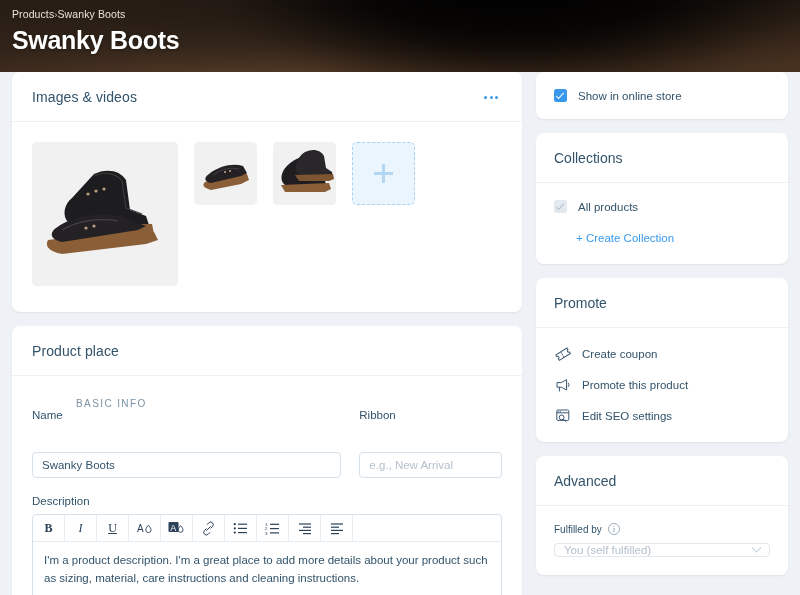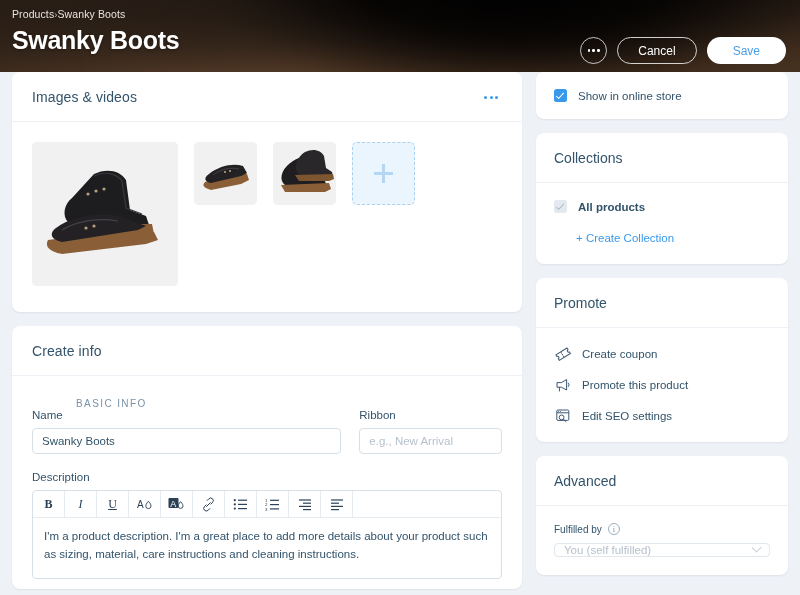--- a/index.html
+++ b/index.html
@@ -207,21 +207,21 @@
     font-size: 10px;
     color: #7a92a5;
     letter-spacing: 1.4px;
     padding-left: 44px;
   }
   .field-row {
     display: flex;
     gap: 18px;
     margin-bottom: 17px;
   }
-  .field { display: flex; flex-direction: column; }
+  .field { display: flex; flex-direction: column; gap: 24px; }
   .field.name { width: 310px; }
   .field.ribbon { width: 143px; }
   .field-label {
     font-size: 11.5px;
     color: #32536a;
     margin-bottom: 7px;
   }
   .input {
     height: 26px;
     border: 1px solid #d6e0e8;
@@ -305,21 +305,21 @@
     width: 3.4px; height: 6.6px;
     border: solid #ffffff;
     border-width: 0 1.6px 1.6px 0;
     transform: rotate(43deg);
   }
   .cb.disabled { background: #e3e9ee; }
   .cb.disabled:after { border-color: #aebcc7; }
 
   .cb-label { font-size: 11.5px; color: #32536a; }
 
-  .coll-row { display: flex; align-items: center; gap: 11px; margin-bottom: 15px; font-weight: bold; }
+  .coll-row { display: flex; align-items: center; gap: 11px; margin-bottom: 15px; }
   .link-blue {
     font-size: 11.5px;
     color: #3899ec;
     text-decoration: none;
     cursor: pointer;
     display: inline-block;
     margin-left: 22px;
   }
 
   .promo-row {
@@ -382,29 +382,20 @@
   <div class="header-bg2"></div>
 
   <div class="breadcrumb">
     <span>Products</span>
     <span class="crumb-sep">›</span>
     <span>Swanky Boots</span>
   </div>
 
   <div class="page-title">Swanky Boots</div>
 
-  <div class="header-actions">
-    <div class="btn-more">
-      <i></i>
-      <i></i>
-      <i></i>
-    </div>
-    <button class="btn-cancel">Cancel</button>
-    <button class="btn-save">Save</button>
-  </div>
 </div>
 
 <div class="content">
 
   <div class="col-main">
 
     <div class="card">
       <div class="card-head">
         <div class="card-title">Images &amp; videos</div>
         <div class="dots-blue">
@@ -467,21 +458,21 @@
         </div>
 
         <div class="add-tile">
           <div class="plus"></div>
         </div>
       </div>
     </div>
 
     <div class="card">
       <div class="card-head">
-        <div class="card-title">Create info</div>
+        <div class="card-title">Product place</div>
       </div>
       <div class="form-body">
         <div class="section-label">BASIC INFO</div>
 
         <div class="field-row">
           <div class="field name">
             <div class="field-label">Name</div>
             <input class="input" type="text" value="Swanky Boots" style="">
           </div>
           <div class="field ribbon">

